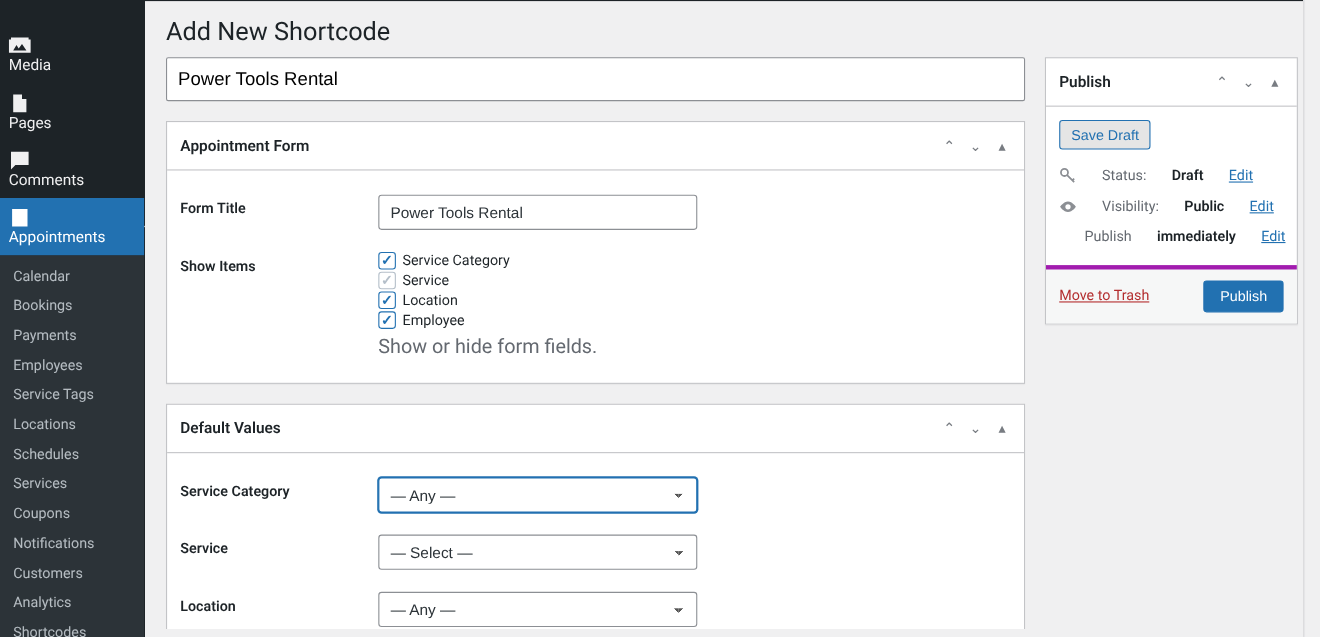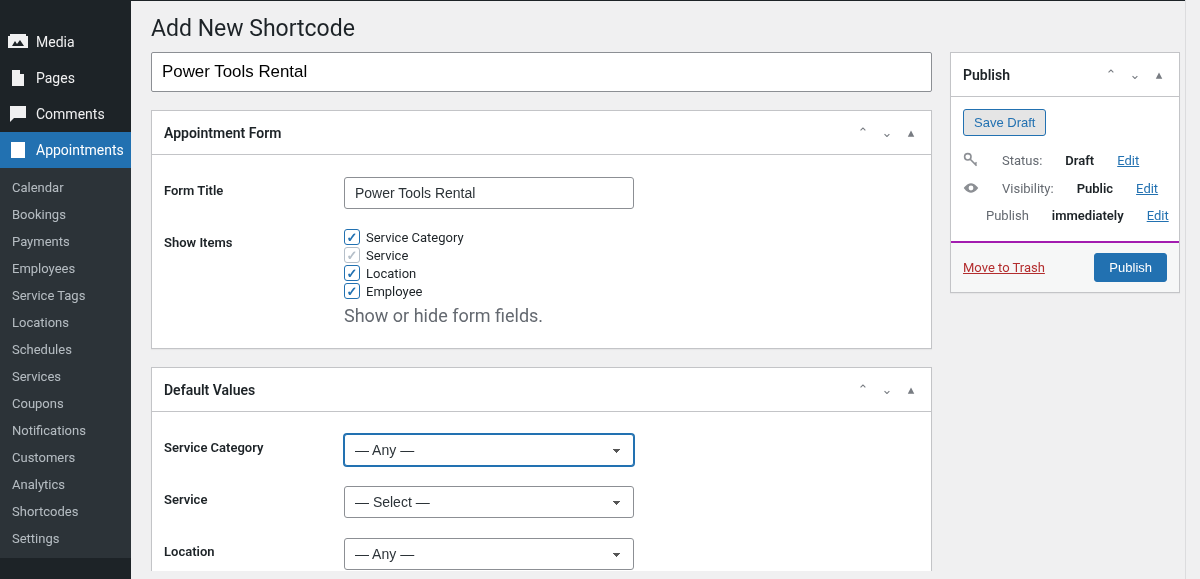--- a/index.html
+++ b/index.html
@@ -1,21 +1,21 @@
 <!DOCTYPE html>
 <html><head>
 <meta charset="utf-8">
 <style>
 * { box-sizing: border-box; margin: 0; padding: 0; }
 body { font-family: -apple-system, BlinkMacSystemFont, "Segoe UI", Roboto, sans-serif; font-size: 13px; color: #1d2327; background: #f0f0f1; overflow: hidden; }
 .viewport { width: 1200px; height: 579px; position: relative; display: flex; }
 
 
 .sidebar { width: 131px; background: #1d2327; color: #f0f0f1; flex-shrink: 0; overflow-y: auto; }
-.menu-item { display: flex; align-items: center; padding: 8px 8px; cursor: pointer; color: #f0f0f1; font-size: 14px; position: relative; }
+.menu-item { display: flex; padding: 8px 8px; cursor: pointer; color: #f0f0f1; font-size: 14px; position: relative; flex-direction: column; }
 .menu-item.current { background: #2271b1; color: #fff; font-weight: 400; }
 .menu-item.current::after { content: ""; position: absolute; right: -8px; top: 50%; transform: translateY(-50%); border: 8px solid transparent; border-right-color: #f0f0f1; }
 .menu-icon { width: 20px; height: 20px; margin-right: 8px; display: flex; align-items: center; justify-content: center; fill: currentColor; flex-shrink: 0; }
 .submenu { background: #2c3338; padding: 6px 0; }
 .submenu-item { padding: 6px 12px; cursor: pointer; color: rgba(240,246,252,.7); font-size: 13px; }
 
 
 .main { flex: 1; padding: 0 20px 20px 20px; overflow-y: auto; height: 571px; }
 .main-header { display: flex; align-items: center; padding: 14px 0 10px 0; }
 .main-title { font-size: 23px; font-weight: 400; color: #1d2327; }
@@ -46,21 +46,21 @@
 .hint { color: #646970; font-size: 18px; margin-top: 6px; }
 
 
 .pub-row { display: flex; align-items: center; gap: 23px; padding: 6px 0; font-size: 13px; }
 .pub-icon { width: 16px; color: #8c8f94; fill: #8c8f94; display: inline-flex; }
 .pub-label { color: #646970; }
 .pub-val { font-weight: 600; }
 .link { color: #2271b1; text-decoration: underline; cursor: pointer; }
 .btn { border: 1px solid #2271b1; background: #e5e5e5; color: #2271b1; padding: 5px 10px; border-radius: 3px; cursor: pointer; font-size: 13px; }
 .btn-primary { background: #2271b1; color: #fff; border-color: #2271b1; padding: 6px 14px; }
-.pub-footer { display: flex; align-items: center; justify-content: space-between; background: #f6f7f7; border-top: 2px solid #a21caf; padding: 10px 12px; margin: 12px -12px -12px -12px; }
+.pub-footer { display: flex; align-items: center; justify-content: space-between; background: #f6f7f7; border-top: 4px solid #a21caf; padding: 10px 12px; margin: 12px -12px -12px -12px; }
 .trash { color: #b32d2e; text-decoration: underline; cursor: pointer; }
 
 
 .viewport::after { content: ""; position: absolute; right: 0; top: 0; bottom: 0; width: 14px; background: #f0f0f1; border-left: 1px solid #dcdcde; }
 </style>
 </head>
 <body>
 
 <div class="viewport">
 

